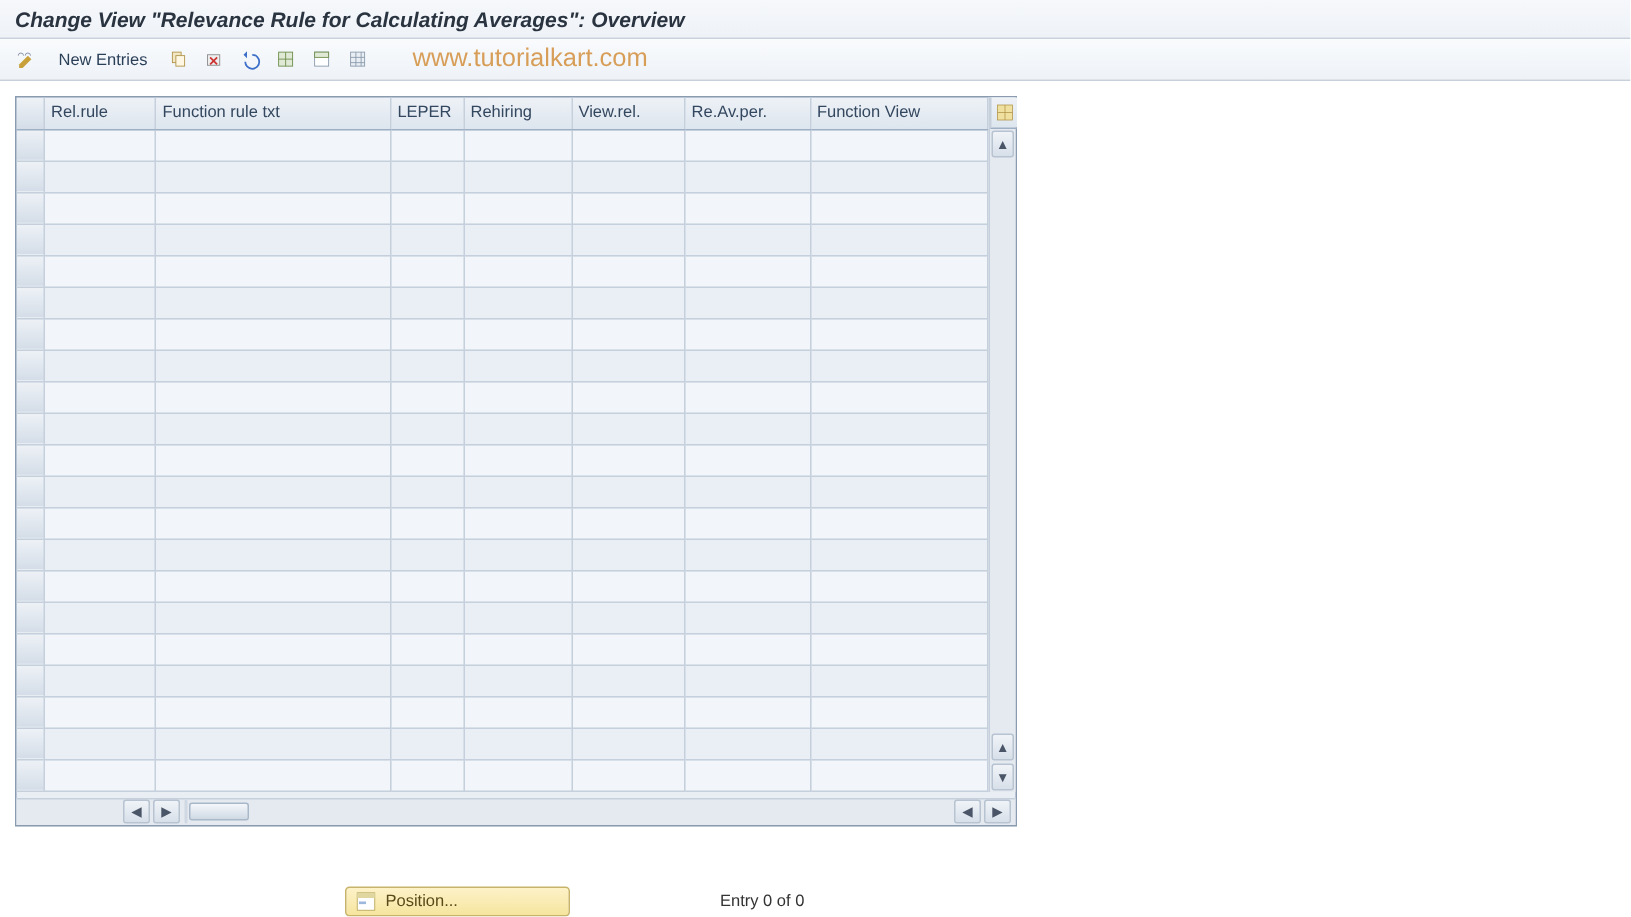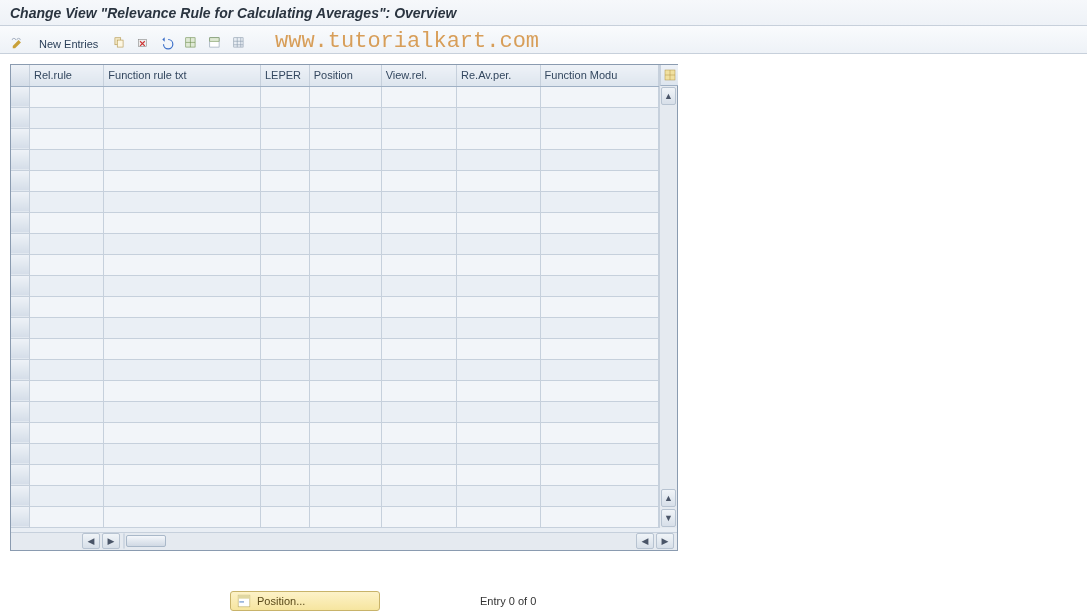--- a/index.html
+++ b/index.html
@@ -20,21 +20,21 @@
       font-weight: bold;
       font-style: italic;
       font-size: 14px;
       color: #2a3440;
     }
     .toolbar {
       height: 28px;
       background: linear-gradient(#f9fbfd, #eef2f7);
       border-bottom: 1px solid #c7d0db;
       display: flex;
-      align-items: flex-end;
+      align-items: center;
       padding: 0 8px;
       gap: 4px;
       position: relative;
     }
     .tb-btn {
       width: 20px; height: 20px;
       border: 1px solid transparent;
       border-radius: 3px;
       display: inline-flex;
       align-items: center;
@@ -46,22 +46,22 @@
       border: 1px solid transparent;
       border-radius: 3px;
       color: #2a3f58;
       cursor: pointer;
     }
     .watermark {
       position: absolute;
       left: 275px;
       top: 3px;
       color: #d38f3d;
-      font-family: Liberation Mono, monospace;
-      font-size: 22px;
+      font-family: Liberation Sans, sans-serif;
+      font-size: 17px;
       opacity: 0.85;
       pointer-events: none;
     }
     
     svg.icon { width: 14px; height: 14px; }
     .content-area {
       padding: 10px;
     }
     .table-container {
       border: 1px solid #8a9bb0;
@@ -244,24 +244,24 @@
               <col style="width: 65px;">
               <col style="width: 72px;">
               <col style="width: 102px;">
             </colgroup>
           <thead>
               <tr id="grid-head">
                 <th class="row-selector"></th>
                 <th>Rel.rule</th>
                 <th>Function rule txt</th>
                 <th>LEPER</th>
-                <th>Position</th>
+                <th>Rehiring</th>
                 <th>View.rel.</th>
                 <th>Re.Av.per.</th>
-                <th>Function Modu</th>
+                <th>Function View</th>
               </tr>
             </thead>
           <tbody id="grid-body">
               <tr>
                 <td class="row-selector"></td>
                 <td></td>
                 <td></td>
                 <td></td>
                 <td></td>
                 <td></td>

